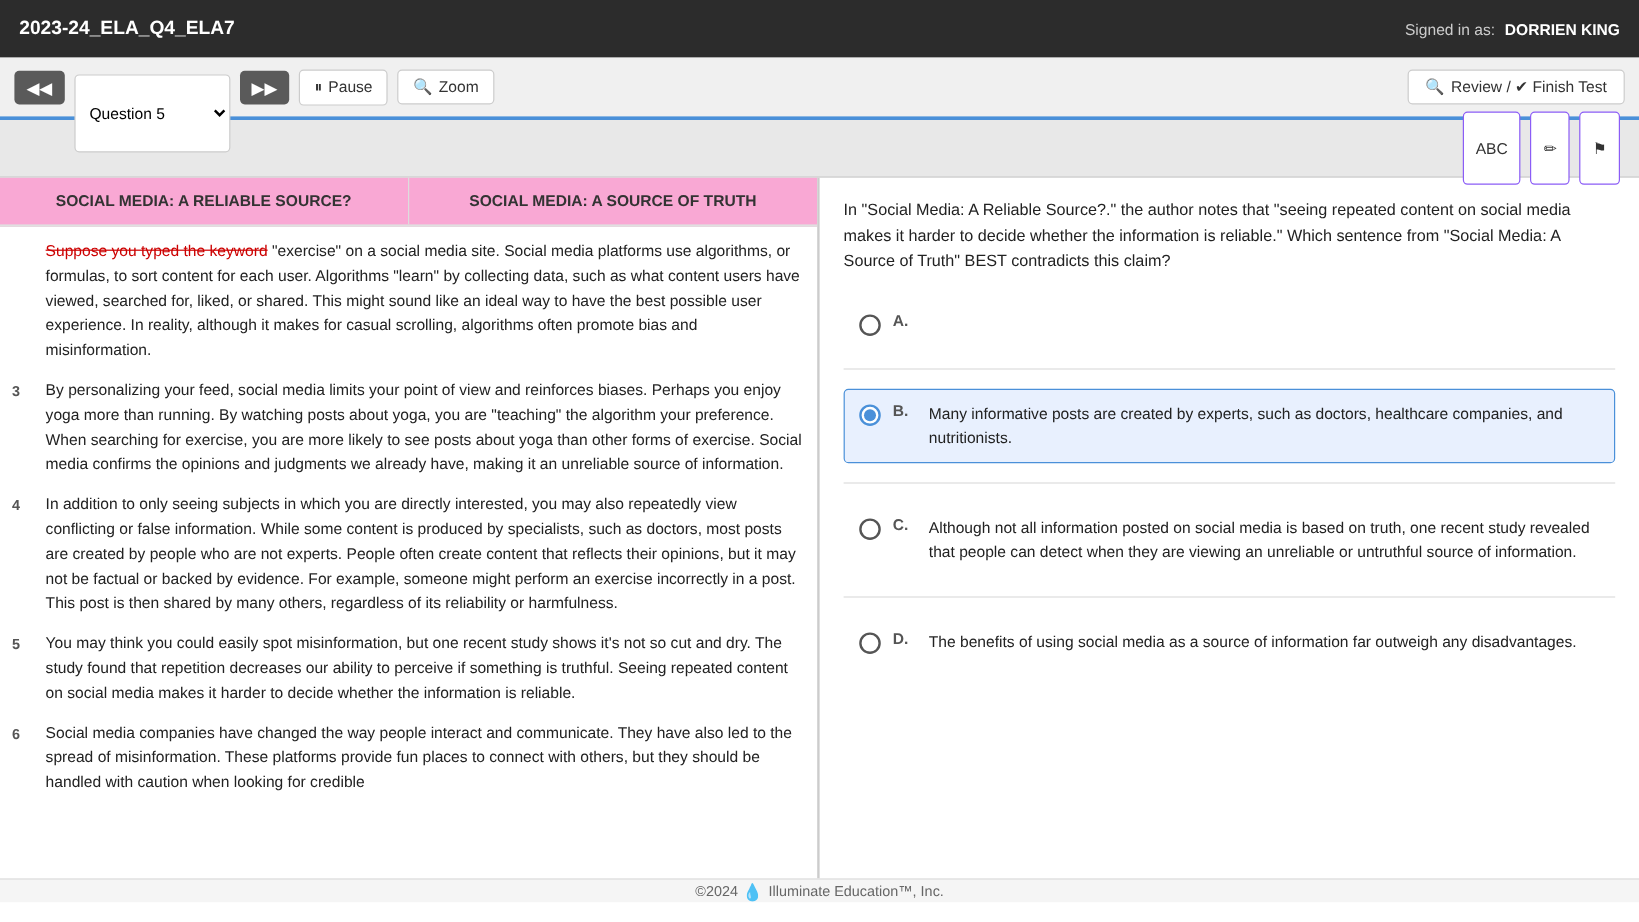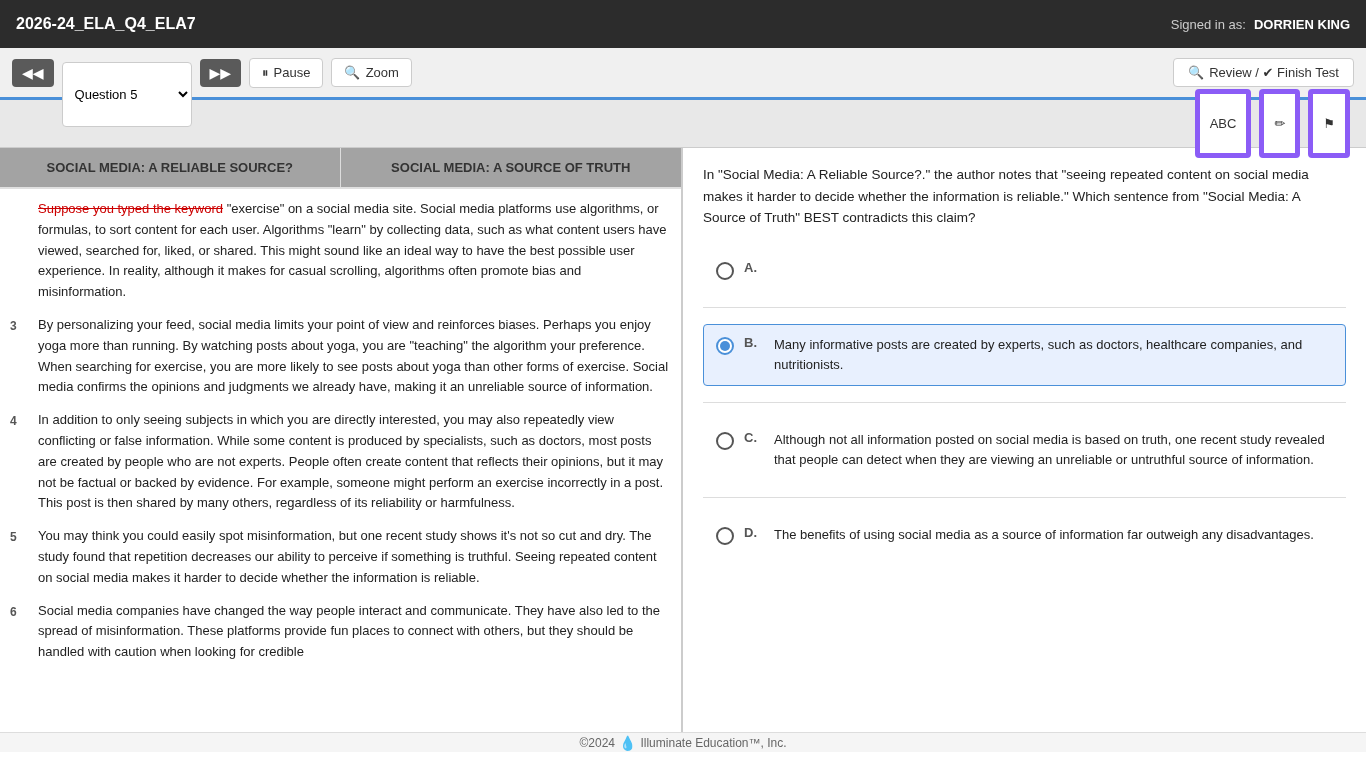--- a/index.html
+++ b/index.html
@@ -84,21 +84,21 @@
       border-bottom: 1px solid #ccc;
       display: flex;
       align-items: center;
       justify-content: flex-end;
       padding: 6px 16px;
       gap: 8px;
       height: 48px;
     }
     .tool-btn {
       background: #fff;
-      border: 5px solid #8b5cf6;
+      border: 1px solid #8b5cf6;
       border-radius: 4px;
       padding: 22px 10px;
       cursor: pointer;
       font-size: 13px;
       color: #333;
       display: flex;
       align-items: center;
     }
 
     
@@ -113,21 +113,21 @@
       width: 50%;
       border-right: 2px solid #ccc;
       overflow-y: auto;
       padding: 0;
     }
 
     .passage-headers {
       display: grid;
       grid-template-columns: 1fr 1fr;
       border-bottom: 2px solid #e0e0e0;
-      background: #a3a3a3;
+      background: #f9a8d4;
       position: sticky;
       top: 0;
       z-index: 10;
     }
     .passage-header-cell {
       padding: 12px 10px;
       text-align: center;
       font-weight: bold;
       font-size: 13px;
       color: #333;
@@ -246,21 +246,21 @@
     
     .left-panel::-webkit-scrollbar,
     .right-panel::-webkit-scrollbar { width: 6px; }
     .left-panel::-webkit-scrollbar-thumb,
     .right-panel::-webkit-scrollbar-thumb { background: #bbb; border-radius: 3px; }
   </style>
 </head>
 <body>
 
 <div class="header-bar">
-  <span class="header-title">2026-24_ELA_Q4_ELA7</span>
+  <span class="header-title">2023-24_ELA_Q4_ELA7</span>
   <div class="header-right">
     <span class="signed-in-label">Signed in as:</span>
     <span class="user-name">DORRIEN KING</span>
   </div>
 </div>
 
 <div class="nav-bar">
   <button class="nav-btn">◀◀</button>
   <select class="question-select">
     <option>Question 5</option>

